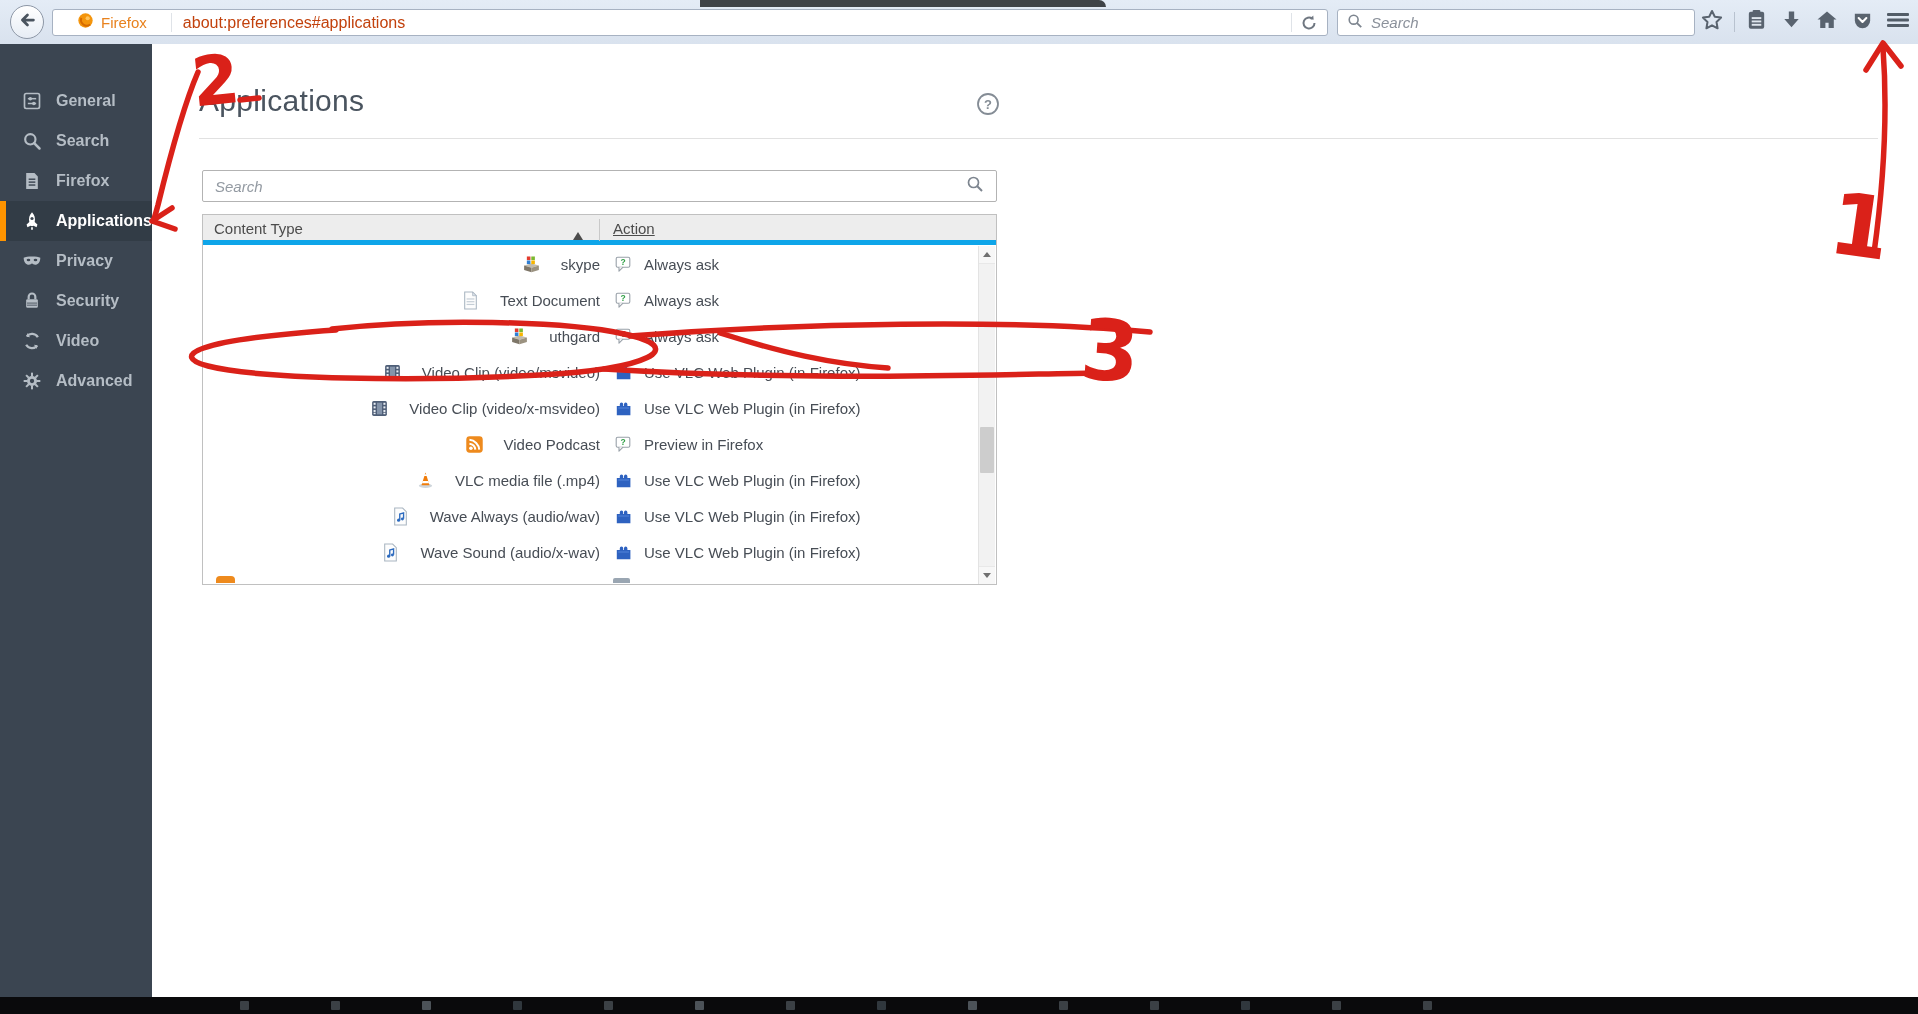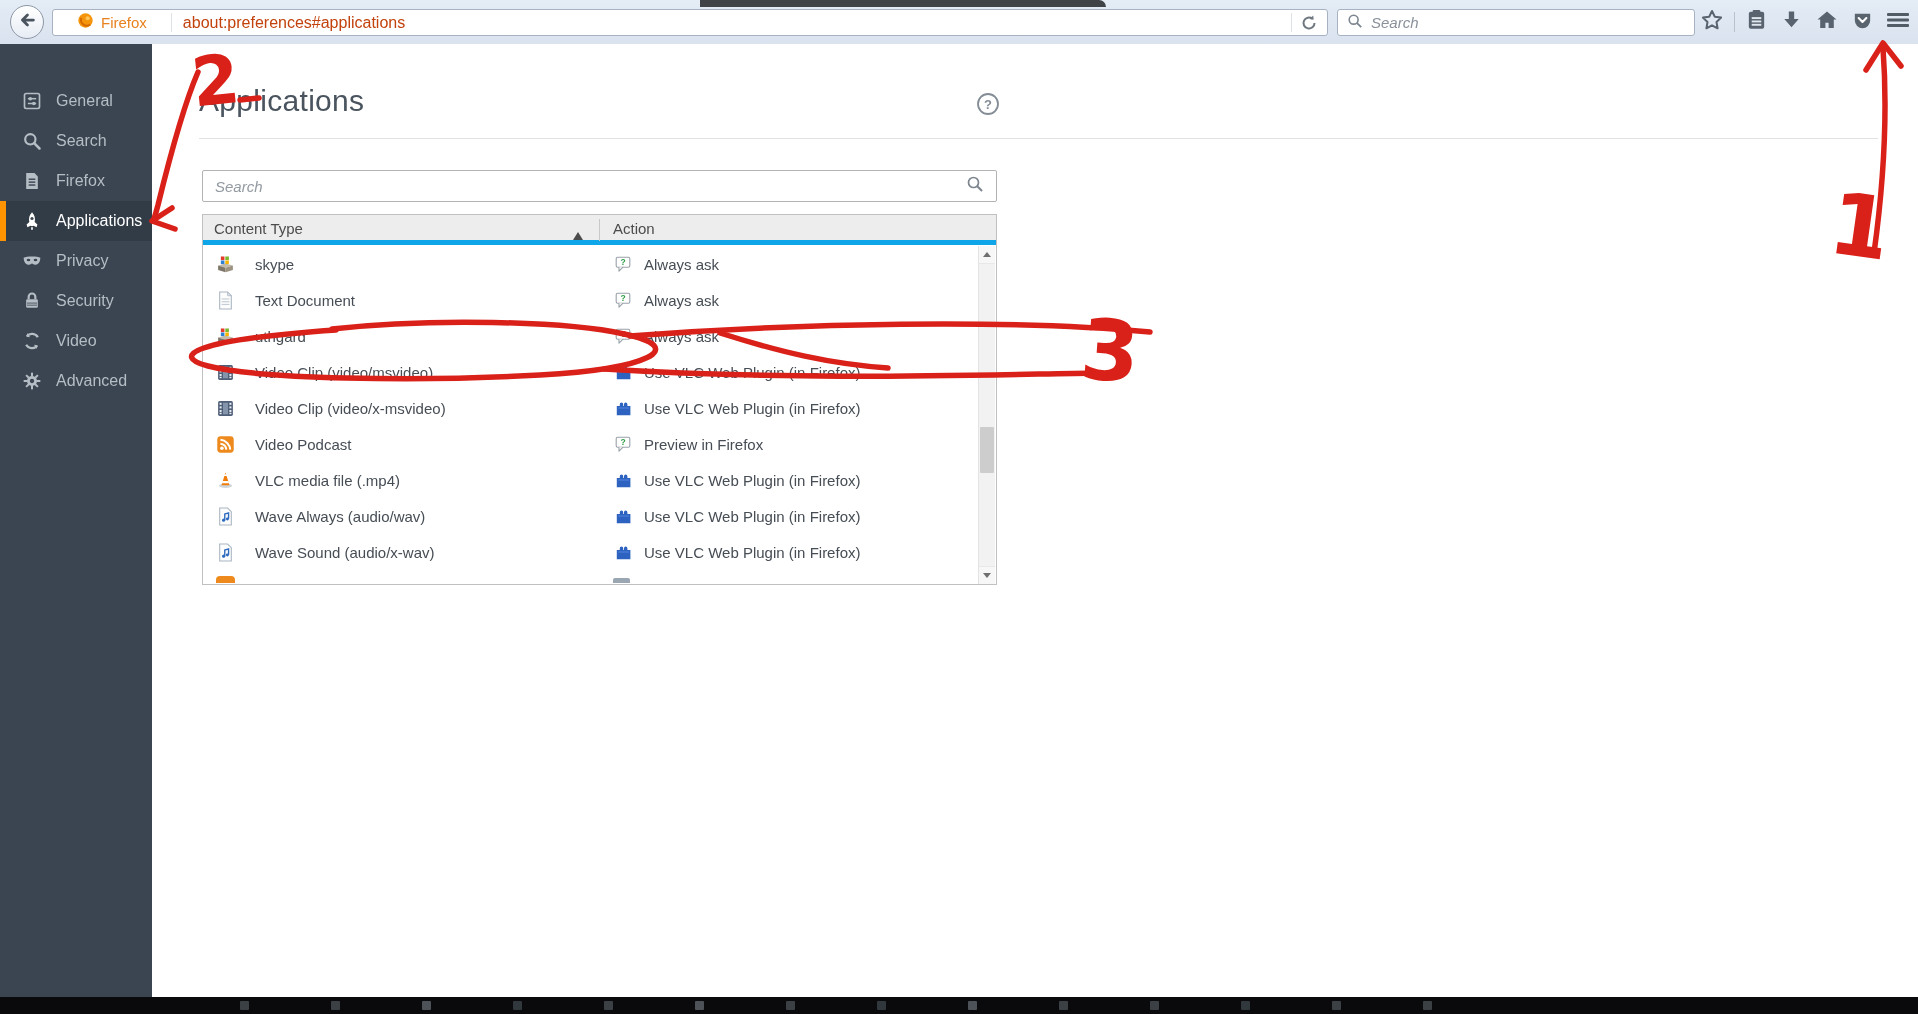--- a/index.html
+++ b/index.html
@@ -28,43 +28,43 @@
   #search-ph{font-size:15px;font-style:italic;color:#8b919b;}
   #toolbar-btns{left:1698px;top:6px;width:214px;height:32px;display:flex;align-items:center;
                 justify-content:space-between;}
   .tbtn{display:flex;align-items:center;justify-content:center;width:28px;height:28px;}
   .tb-sep{width:1px;height:20px;background:#b8c2cf;}
 
   
   #sidebar{left:0;top:44px;width:152px;height:953px;background:#3b4551;}
   #sidebar-items{position:absolute;left:0;top:37px;width:152px;}
   .side-item{position:relative;height:40px;display:flex;align-items:center;gap:13px;
-             padding-left:21px;color:#b5bdc5;font-size:16px;font-weight:400;box-sizing:border-box;}
+             padding-left:21px;color:#b5bdc5;font-size:16px;font-weight:700;box-sizing:border-box;}
   .side-item .sicon{width:22px;height:22px;display:flex;align-items:center;justify-content:center;flex:0 0 22px;}
   .side-item.active{background:#323c46;color:#ffffff;border-left:6px solid #ff9400;padding-left:15px;}
 
   
   #content-bg{left:152px;top:44px;width:1766px;height:953px;background:#fff;}
   #page-title{left:199px;top:84px;font-size:30px;font-weight:300;color:#4a545f;letter-spacing:.3px;}
   #help-btn{left:976px;top:92px;width:24px;height:24px;}
   #title-rule{left:199px;top:138px;width:1679px;height:1px;background:#e1e1e1;}
   #pref-search{left:202px;top:170px;width:795px;height:32px;border:1px solid #b3b3b3;border-radius:2px;
                background:#fff;box-sizing:border-box;display:flex;align-items:center;padding:0 12px;}
   #pref-search-ph{font-size:15px;font-style:italic;color:#939aa2;flex:1;}
   #table{left:202px;top:214px;width:795px;height:371px;border:1px solid #c0c0c0;background:#fff;
          box-sizing:border-box;}
   #thead{position:absolute;left:0;top:0;width:793px;height:30px;background:#ededed;
          border-bottom:5px solid #0ea5e9;box-sizing:border-box;}
   #th-content{position:absolute;left:11px;top:5px;font-size:15px;color:#4c4c4c;}
   #th-sort{position:absolute;left:370px;top:11px;}
   #th-sep{position:absolute;left:396px;top:4px;width:1px;height:22px;background:#c9c9c9;}
-  #th-action{position:absolute;left:410px;top:5px;font-size:15px;color:#4c4c4c;}
+  #th-action{position:absolute;left:410px;top:5px;font-size:15px;color:#4c4c4c;text-decoration:underline;}
   #tbody{position:absolute;left:0;top:31px;width:775px;height:338px;overflow:hidden;}
   .row{height:36px;display:flex;align-items:center;}
-  .c1{width:397px;display:flex;align-items:center;gap:20px;padding-left:13px;box-sizing:border-box;flex:0 0 397px;}
+  .c1{width:397px;display:flex;align-items:center;gap:20px;padding-left:13px;box-sizing:border-box;flex:0 0 397px;justify-content:flex-end;}
   .c2{display:flex;align-items:center;gap:11px;padding-left:14px;box-sizing:border-box;}
   .rlbl{font-size:15px;color:#474d55;white-space:nowrap;}
   .ficon{width:19px;height:19px;display:flex;align-items:center;justify-content:center;flex:0 0 19px;}
   #partial-row-icon{position:absolute;left:13px;bottom:1px;width:19px;height:7px;overflow:hidden;}
   #partial-row-icon i{display:block;width:19px;height:19px;background:#ee8a1d;border-radius:4px;}
   #partial-action-icon{position:absolute;left:410px;bottom:1px;width:17px;height:5px;overflow:hidden;}
   #partial-action-icon i{display:block;width:17px;height:17px;background:#9aa6b2;border-radius:2px;}
 
   
   #vscroll{position:absolute;top:31px;right:1px;width:17px;height:338px;background:#f2f2f2;

